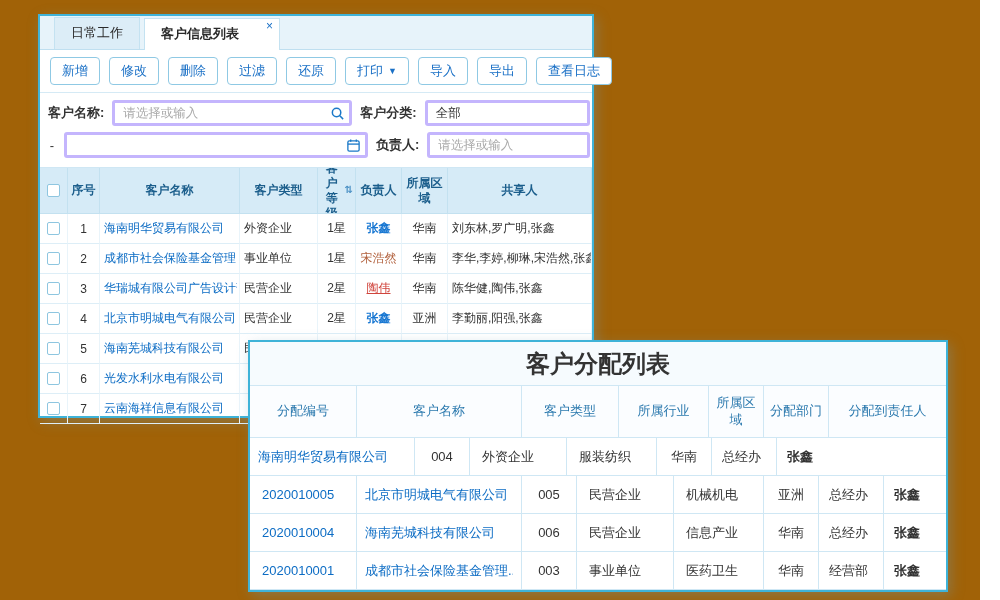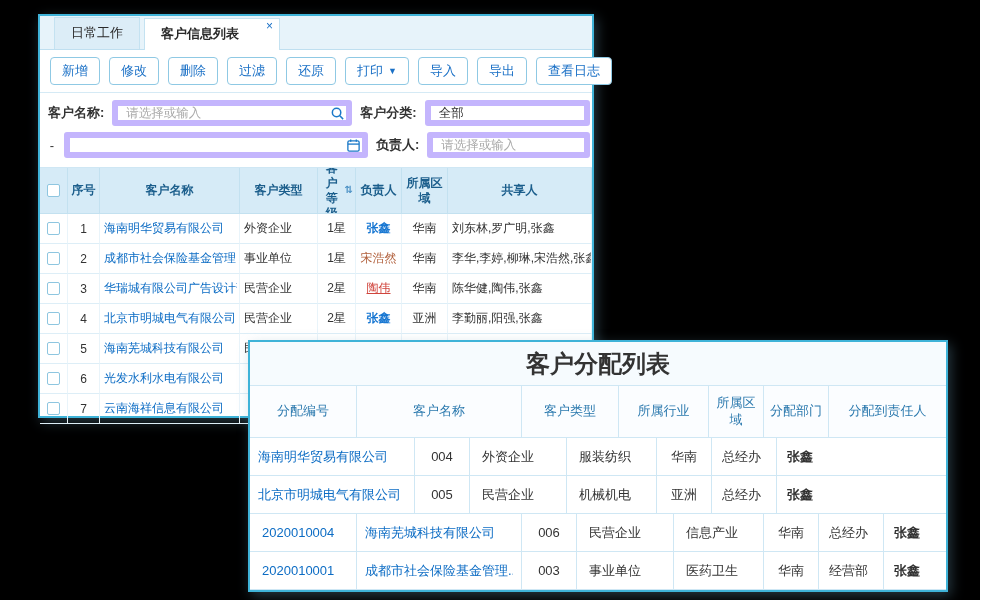--- a/index.html
+++ b/index.html
@@ -1,18 +1,18 @@
 <!DOCTYPE html>
 <html style="--panel-border: #3fb3d8; --accent: #1a70c6; --link: #0c6cc4; --header-text: #1b5e8c; --header-text2: #2b79ae; --owner-blue: #1877d2; --owner-red: #d0443c; --owner-brown: #b05e3a;"><head>
 <meta charset="utf-8">
 <style>
   * { box-sizing: border-box; margin: 0; padding: 0; }
   html, body { width: 1000px; height: 600px; background: #fff;
     font-family: "Liberation Sans", "DejaVu Sans", sans-serif; }
-  .stage { position: relative; width: 980px; height: 600px; overflow: hidden; background: #000000; }
+  .stage { position: relative; width: 980px; height: 600px; overflow: hidden; background: #a16207; }
 
   .panel { position: absolute; background: #fff;
     border: 2px solid var(--panel-border, #3fb3d8);
     box-shadow: 3px 4px 12px rgba(110,160,185,.35); }
   .panel1 { left: 38px; top: 14px; width: 556px; height: 404px; z-index: 1; }
   .panel2 { left: 248px; top: 340px; width: 700px; z-index: 2; }
 
   
   .tabbar { display: flex; align-items: flex-end; height: 34px; background: #e7f3fa;
     border-bottom: 1px solid #bfdff0; padding-left: 14px; gap: 4px; }
@@ -29,21 +29,21 @@
     color: var(--accent, #1a70c6); background: #fff; border: 1px solid #8fc9e4;
     border-radius: 4px; padding: 4px 11px; cursor: pointer; font-family: inherit; white-space: nowrap; text-align: center; }
   .caret { font-size: 9px; line-height: 1; }
 
   
   .filters { padding: 4px 2px 6px 8px; }
   .frow { display: flex; align-items: center; height: 32px; gap: 8px; }
   .frow label { font-size: 13px; font-weight: bold; color: #333; white-space: nowrap; }
   .dash { font-size: 13px; color: #333; width: 8px; text-align: center; }
   .inputwrap { position: relative; display: flex; align-items: center; }
-  .inputwrap input { width: 100%; height: 26px; border: 6px solid #c4b5fd; border-radius: 3px;
+  .inputwrap input { width: 100%; height: 26px; border: 3px solid #c4b5fd; border-radius: 3px;
     font-size: 12.5px; color: #333; padding: 0 26px 0 8px; font-family: inherit; outline: none; }
   input::placeholder { color: #a9a9a9; }
   .inputwrap svg { position: absolute; right: 7px; pointer-events: auto; cursor: pointer; }
   .w-name { width: 240px; }
   .w-date { width: 304px; }
   .w-right { flex: 1; }
   .w-right input { padding-right: 8px; }
 
   
   .t1 { border-top: 1px solid #cfe7f4; }
@@ -298,20 +298,23 @@
         </div>
       <div class="t2-cell d-code">004</div>
       <div class="t2-cell d-type">外资企业</div>
       <div class="t2-cell d-industry">服装纺织</div>
       <div class="t2-cell d-region">华南</div>
       <div class="t2-cell d-dept">总经办</div>
       <div class="t2-cell d-assignee owner-blue">张鑫</div>
     </div>
 
     <div class="t2-row">
+      <div class="t2-cell d-id">
+          <a class="link">2020010005</a>
+        </div>
       <div class="t2-cell d-name">
           <a class="link">北京市明城电气有限公司</a>
         </div>
       <div class="t2-cell d-code">005</div>
       <div class="t2-cell d-type">民营企业</div>
       <div class="t2-cell d-industry">机械机电</div>
       <div class="t2-cell d-region">亚洲</div>
       <div class="t2-cell d-dept">总经办</div>
       <div class="t2-cell d-assignee owner-blue">张鑫</div>
     </div>

